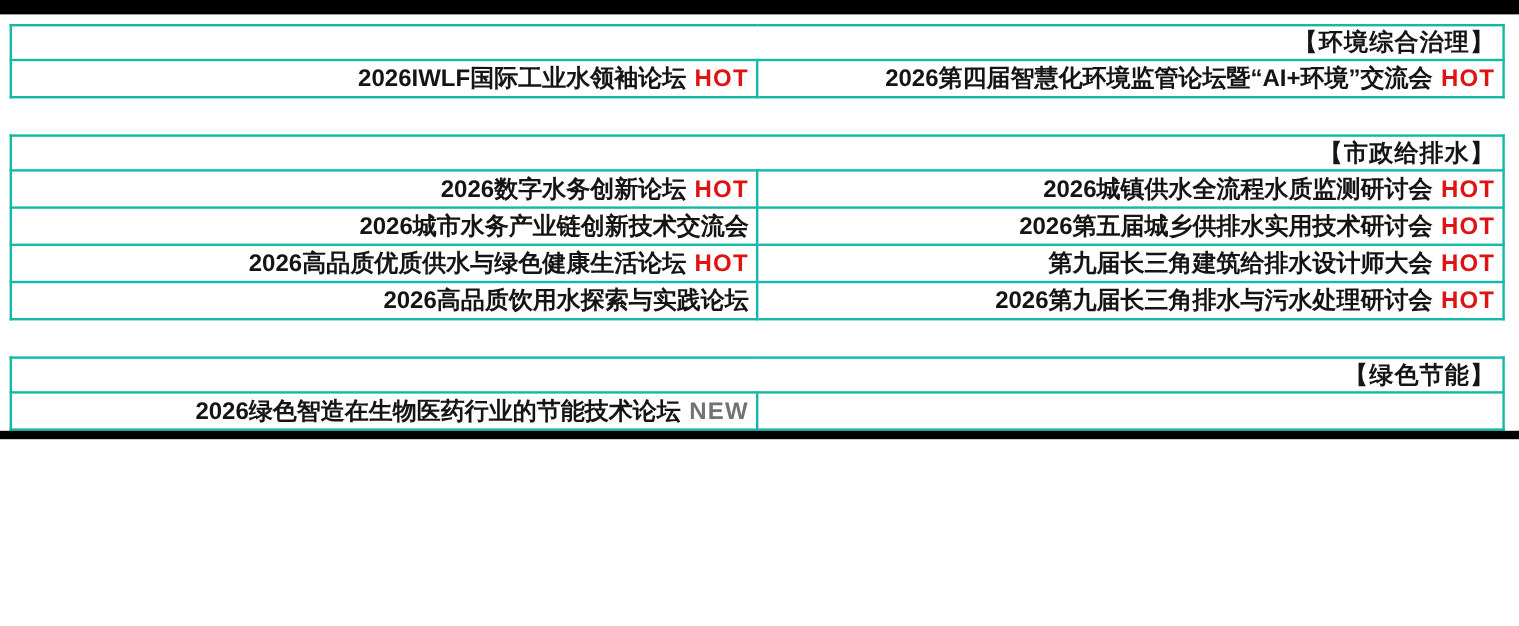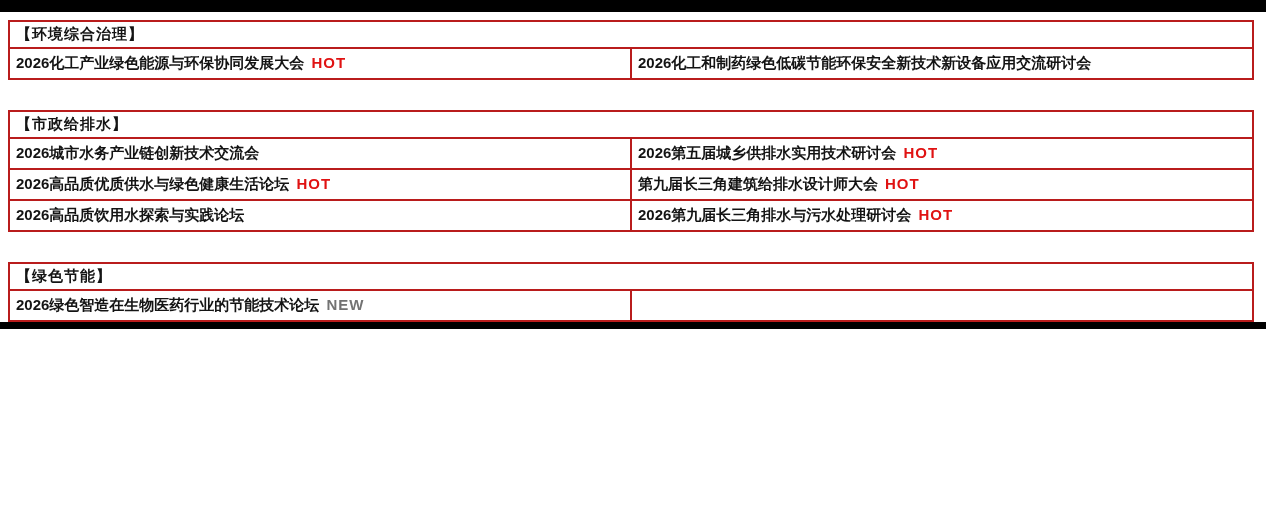--- a/index.html
+++ b/index.html
@@ -28,25 +28,25 @@
   }
   table.forum-table {
     border-collapse: collapse;
     width: 100%;
     table-layout: fixed;
     margin-bottom: 30px;
     background: #ffffff;
   }
   table.forum-table:last-child { margin-bottom: 0; border-radius: 19px; }
   table.forum-table td {
-    border: 2px solid #b91c1c;
-    text-align: left;
+    border: 2px solid #14b8a6;
+    text-align: right;
     vertical-align: middle;
     font-weight: bold;
-    font-size: 15px;
+    font-size: 20px;
     color: #141414;
     padding: 0 6px;
     white-space: nowrap;
     overflow: hidden;
   }
   td.title-cell {
     height: 25px;
     font-size: 17px;
     letter-spacing: 1px;
   }
@@ -66,29 +66,33 @@
 
 <div class="page">
   <div class="bar top"></div>
   <div class="tables" id="tables-root">
       <table class="forum-table">
         <tbody>
           <tr>
             <td colspan="2" class="title-cell">【环境综合治理】</td>
           </tr>
           <tr>
-            <td class="data-cell"><span>2026化工产业绿色能源与环保协同发展大会</span><span class="tag tag-hot">HOT</span></td>
-            <td class="data-cell"><span>2026化工和制药绿色低碳节能环保安全新技术新设备应用交流研讨会</span></td>
+            <td class="data-cell"><span>2026IWLF国际工业水领袖论坛</span><span class="tag tag-hot">HOT</span></td>
+            <td class="data-cell"><span>2026第四届智慧化环境监管论坛暨“AI+环境”交流会</span><span class="tag tag-hot">HOT</span></td>
           </tr>
         </tbody>
       </table>
       <table class="forum-table">
         <tbody>
           <tr>
             <td colspan="2" class="title-cell">【市政给排水】</td>
+          </tr>
+          <tr>
+            <td class="data-cell"><span>2026数字水务创新论坛</span><span class="tag tag-hot">HOT</span></td>
+            <td class="data-cell"><span>2026城镇供水全流程水质监测研讨会</span><span class="tag tag-hot">HOT</span></td>
           </tr>
           <tr>
             <td class="data-cell"><span>2026城市水务产业链创新技术交流会</span></td>
             <td class="data-cell"><span>2026第五届城乡供排水实用技术研讨会</span><span class="tag tag-hot">HOT</span></td>
           </tr>
           <tr>
             <td class="data-cell"><span>2026高品质优质供水与绿色健康生活论坛</span><span class="tag tag-hot">HOT</span></td>
             <td class="data-cell"><span>第九届长三角建筑给排水设计师大会</span><span class="tag tag-hot">HOT</span></td>
           </tr>
           <tr>

